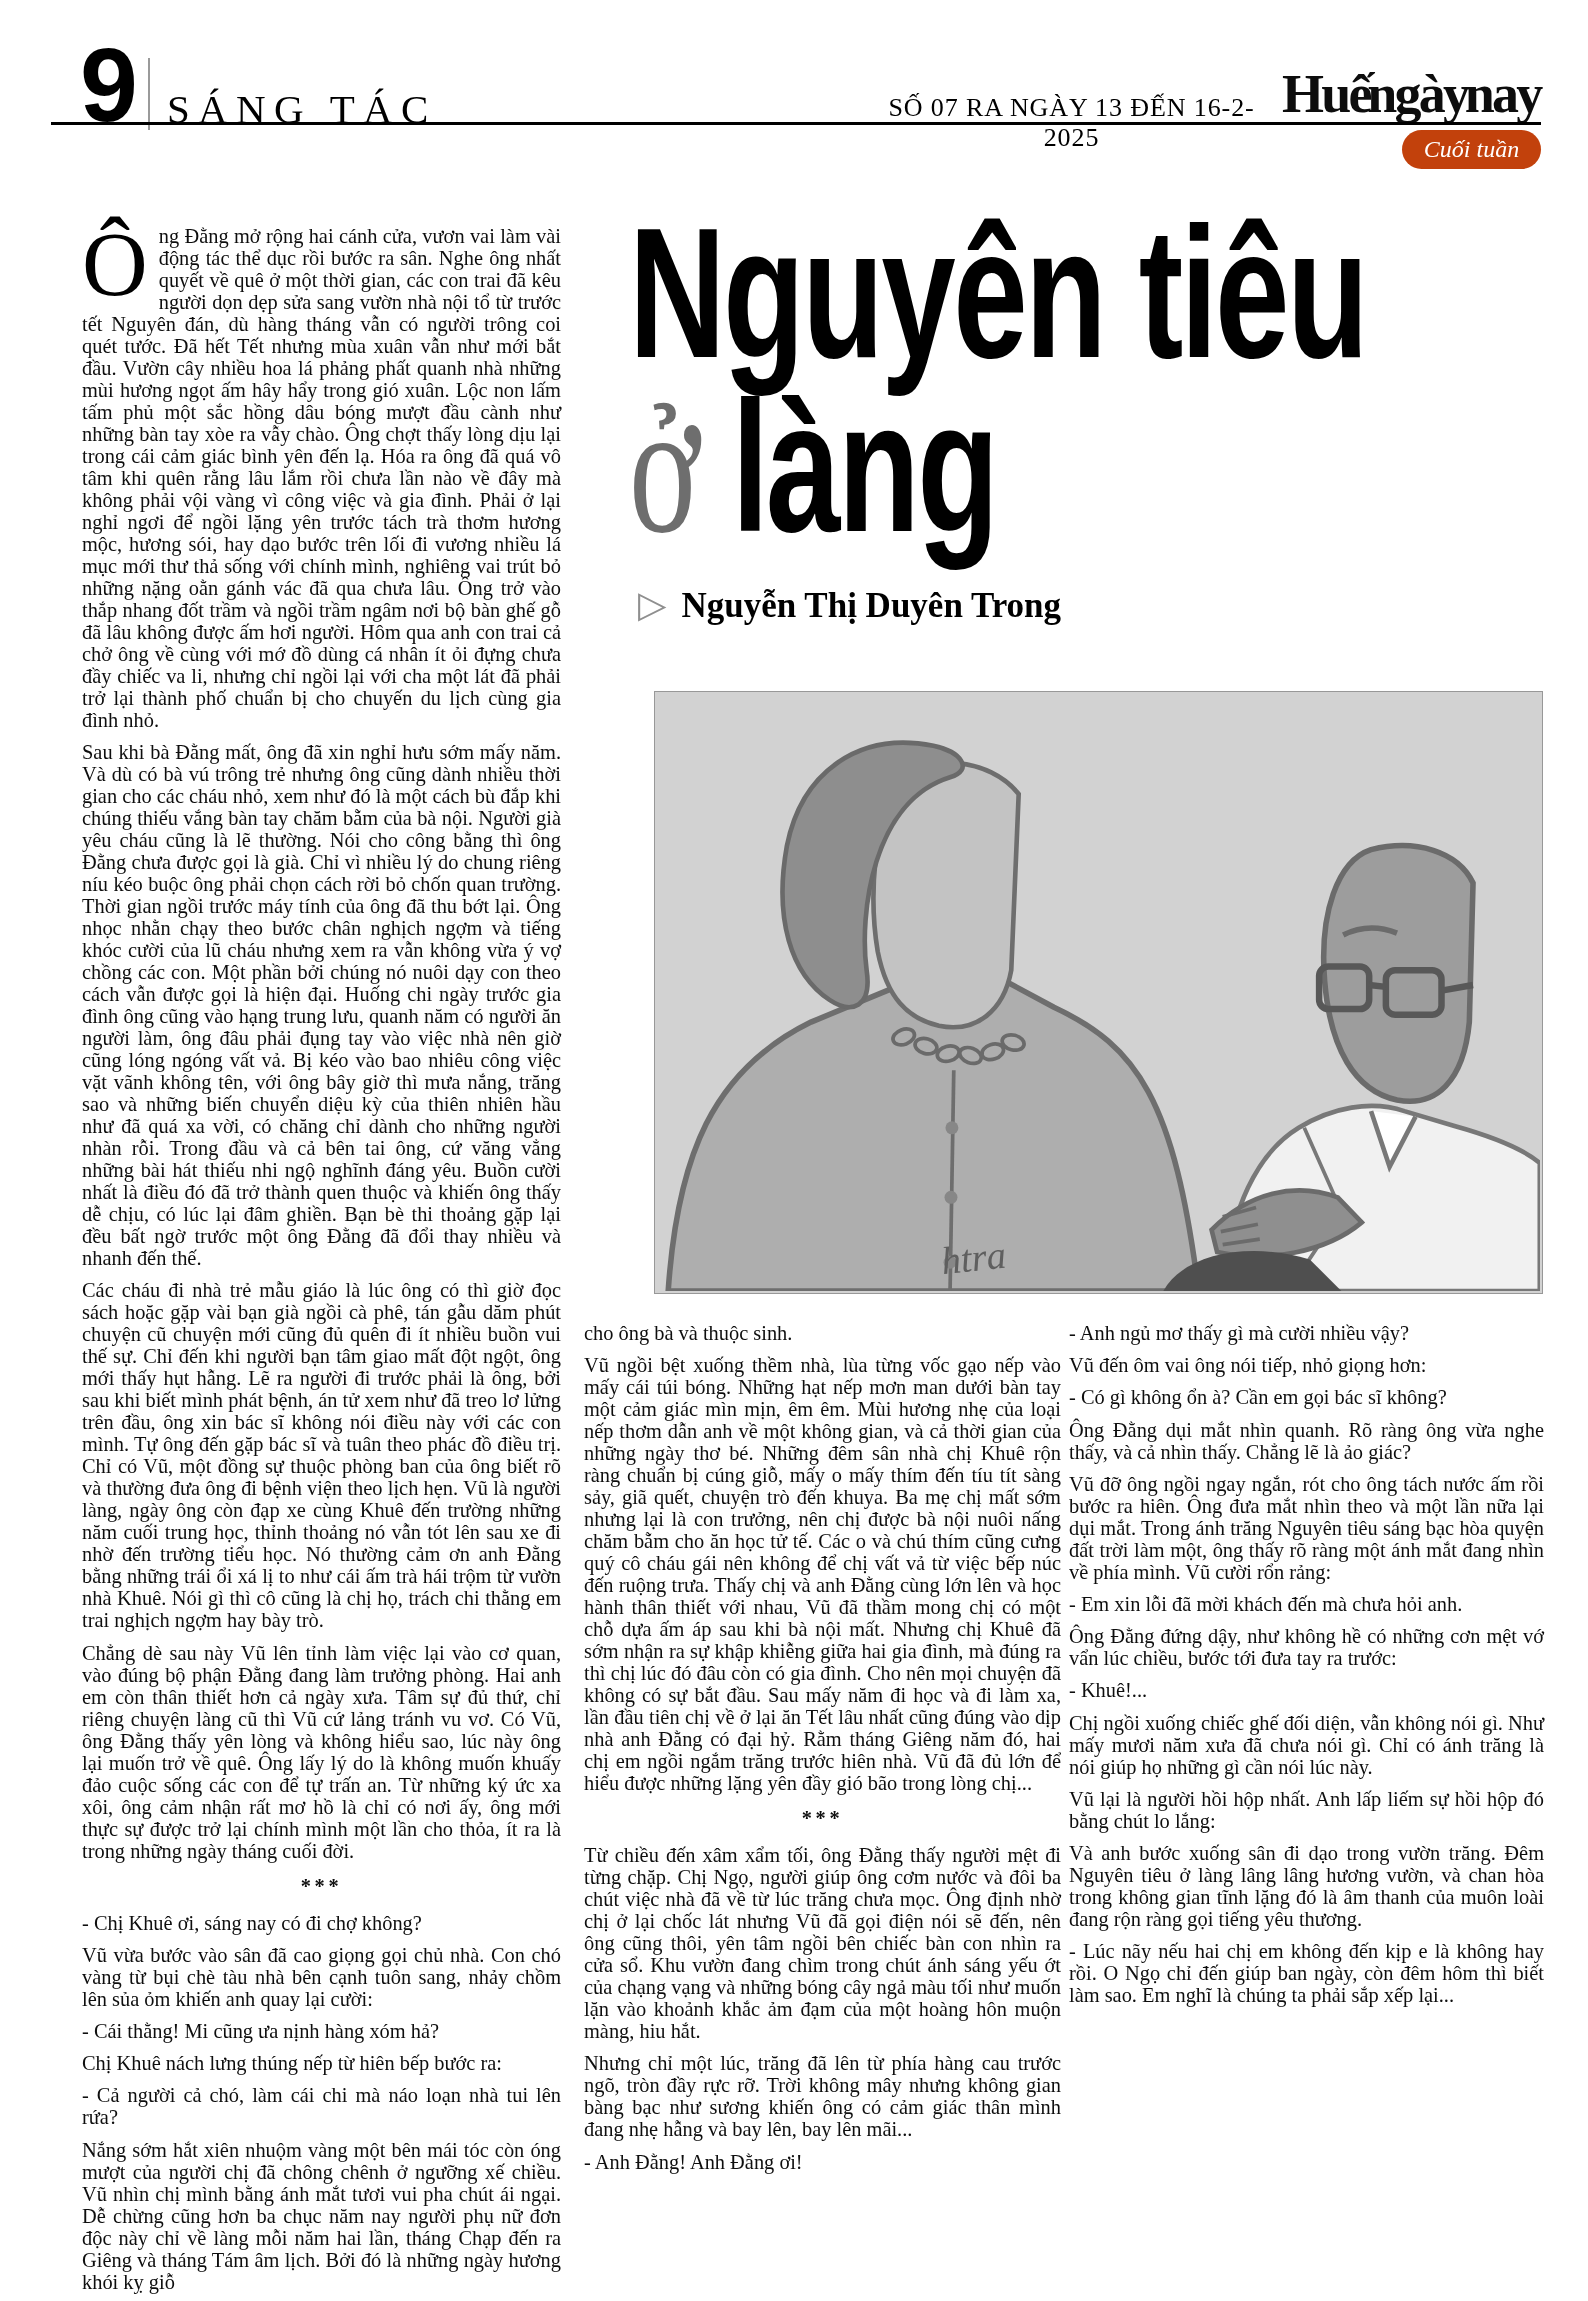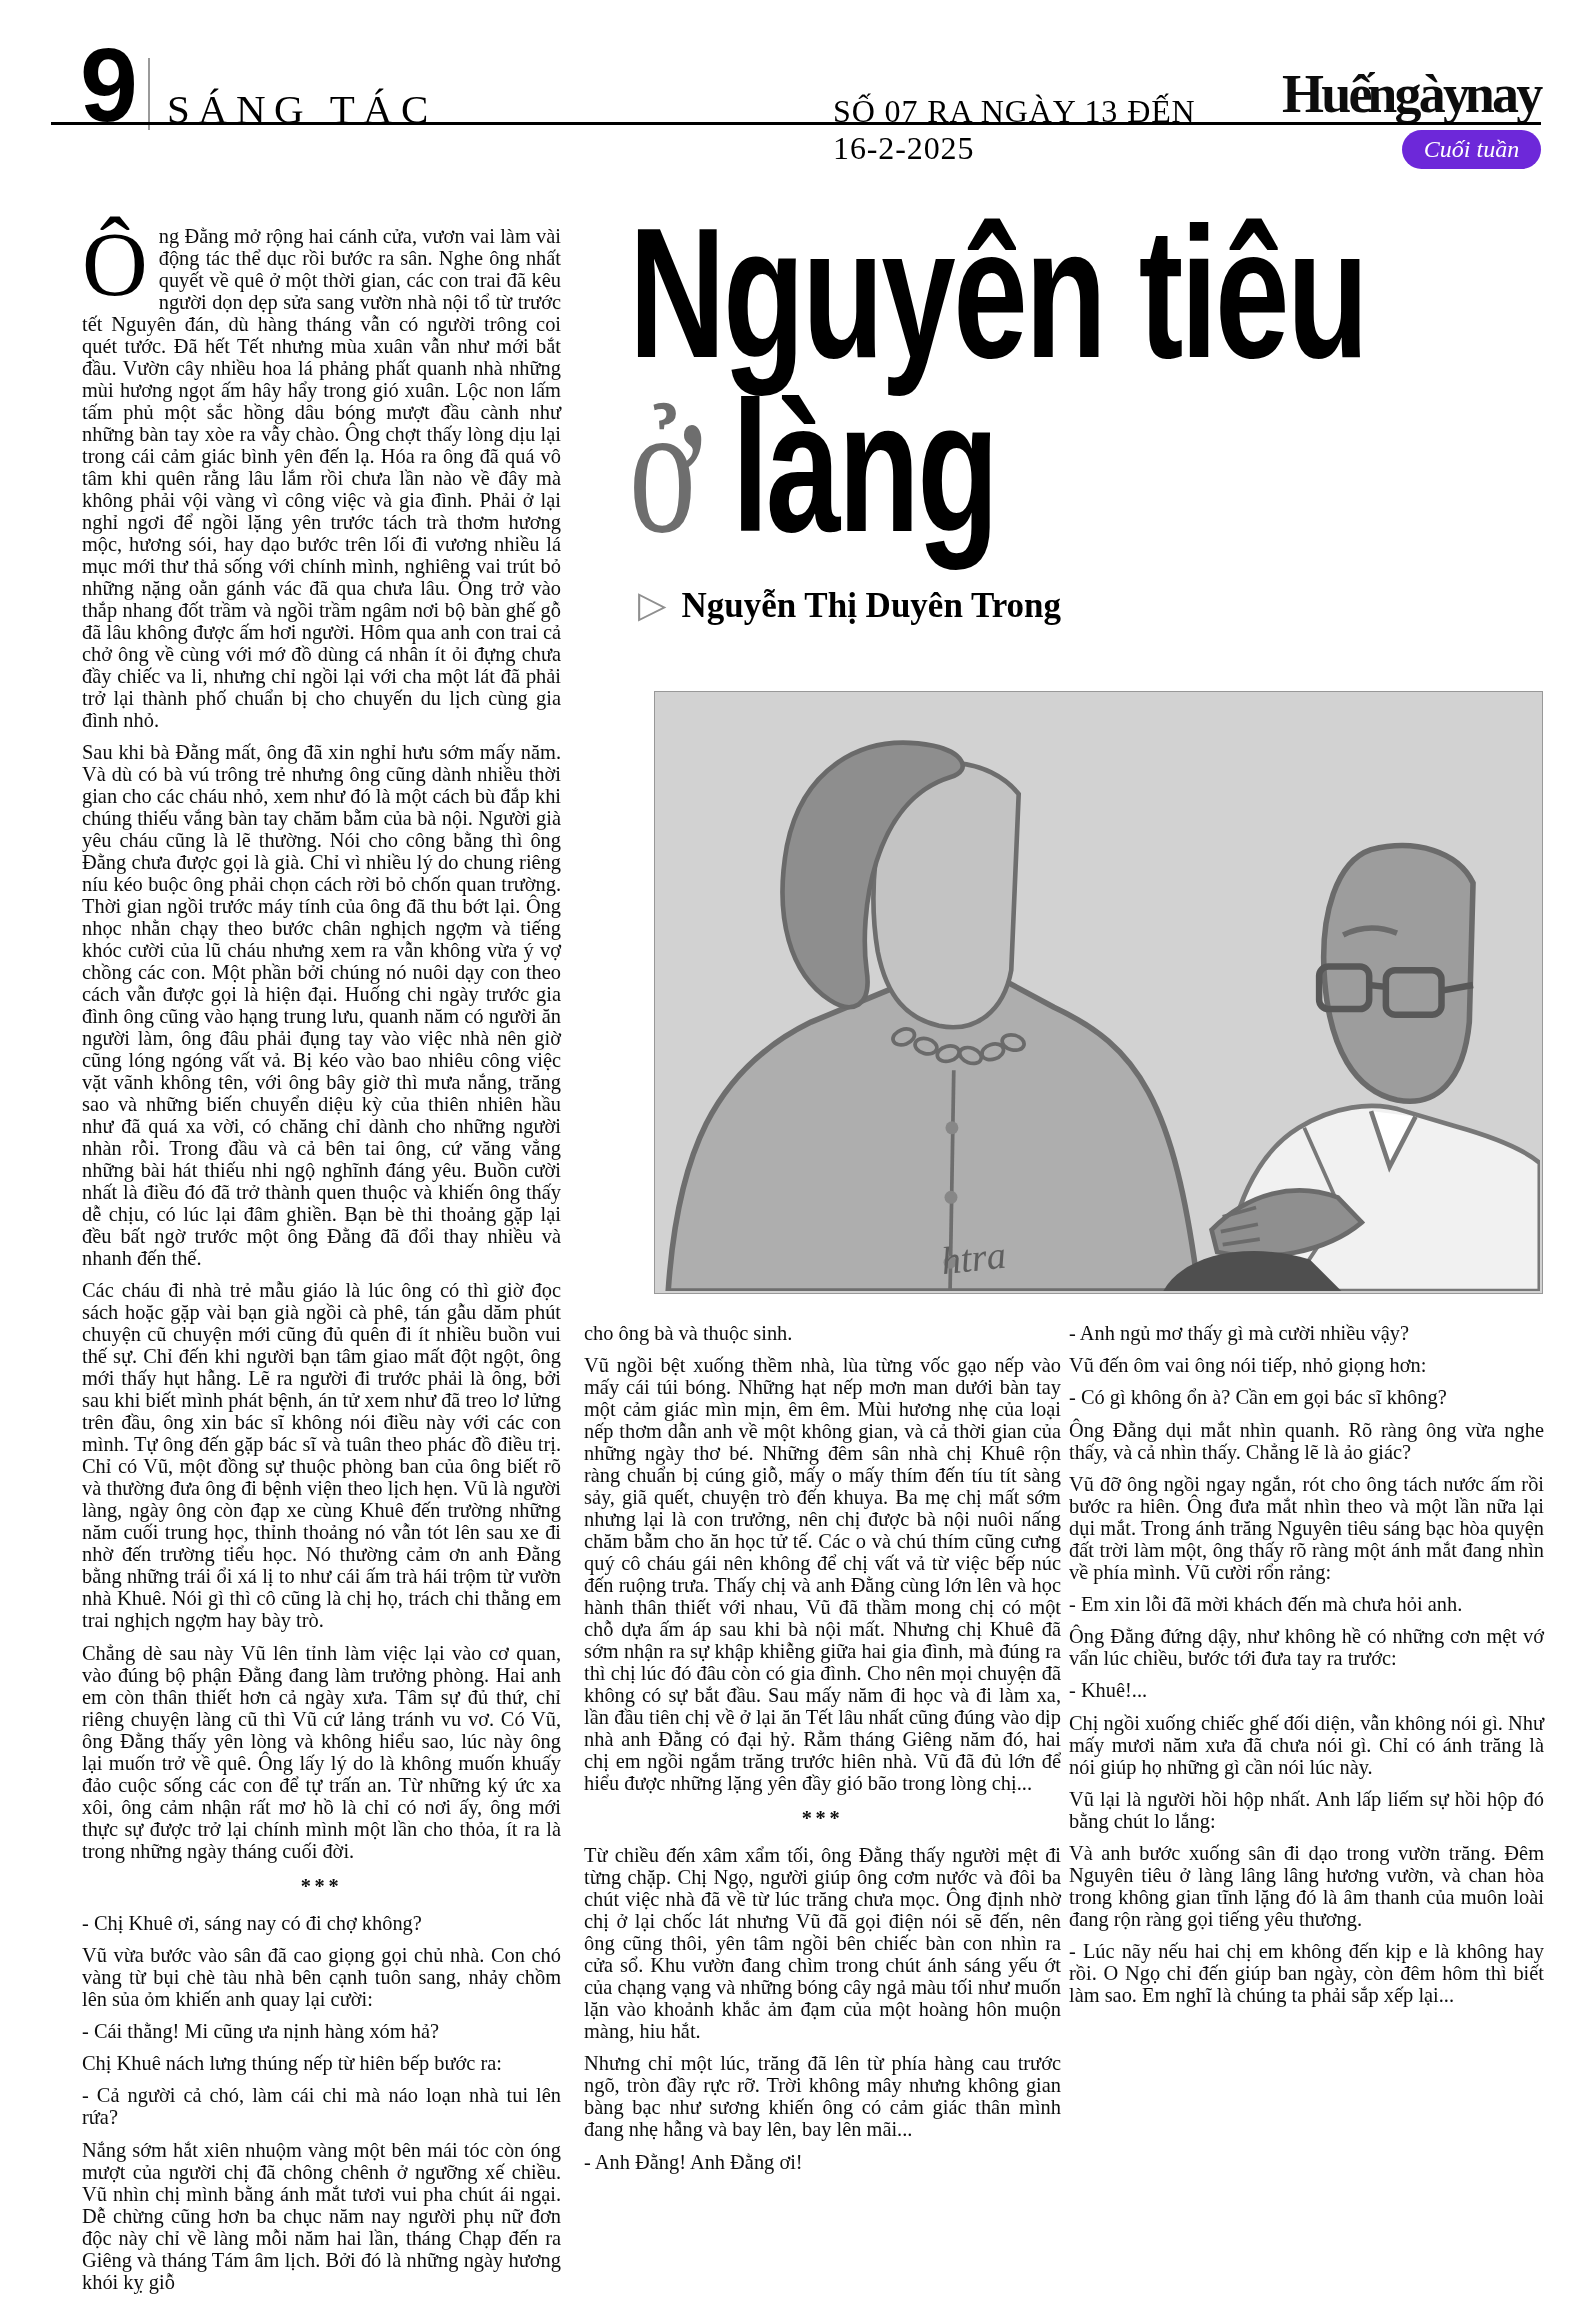--- a/index.html
+++ b/index.html
@@ -4,26 +4,26 @@
 <style>
   html,body{margin:0;padding:0;background:#e8e8e8;}
   .page{position:relative;width:1589px;height:2301px;background:#ffffff;overflow:hidden;
         font-family:"Liberation Serif",serif;color:#111;}
   
   .pagenum{position:absolute;left:80px;top:39px;font-family:"Liberation Sans",sans-serif;
            font-weight:bold;font-size:104px;line-height:93px;color:#000;}
   .hdr-vrule{position:absolute;left:148px;top:58px;width:1.9px;height:72px;background:#9a9a9a;}
   .section-title{position:absolute;left:167px;top:85px;font-size:41px;letter-spacing:8.3px;
                  font-family:"Liberation Serif",serif;color:#000000;}
-  .issue-line{position:absolute;left:833px;top:93px;width:399px;text-align:left;
-              font-size:32px;letter-spacing:0.9px;color:#000;}
+  .issue-line{position:absolute;left:872px;top:93px;width:399px;text-align:center;
+              font-size:26px;letter-spacing:0.9px;color:#000;}
   .masthead{position:absolute;left:1282px;top:63px;font-family:"Liberation Serif",serif;
             font-weight:bold;font-size:54px;letter-spacing:-2.8px;word-spacing:-13px;color:#0d0d0d;text-align:right;}
   .tagline{position:absolute;left:1402px;top:130px;width:139px;height:39px;border-radius:20.4px;
-           background:#6d28d9;color:#fff;font-style:italic;font-size:24px;line-height:39px;
+           background:#c2410c;color:#fff;font-style:italic;font-size:24px;line-height:39px;
            text-align:center;font-family:"Liberation Serif",serif;}
   .hdr-rule{position:absolute;left:51px;top:122px;width:1490px;height:2.8px;background:#000;}
   
   .title-block{position:absolute;left:629px;top:206px;white-space:nowrap;}
   .title-line{display:block;font-family:"Liberation Sans",sans-serif;font-weight:bold;
               font-size:186px;line-height:174px;color:#000;transform:scaleX(0.72);
               transform-origin:left top;letter-spacing:-3.7px;}
   .title-prefix{font-family:"Liberation Serif",serif;font-weight:400;color:#6e6e6e;}
   .author-line{position:absolute;left:638px;top:583px;font-size:35px;font-weight:bold;
                font-family:"Liberation Serif",serif;color:#000;}

